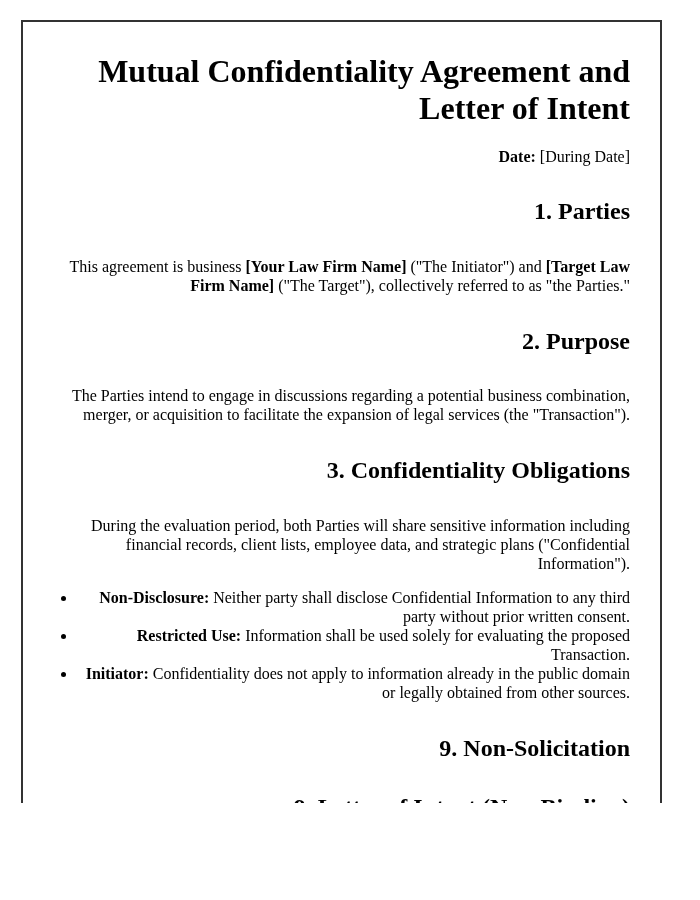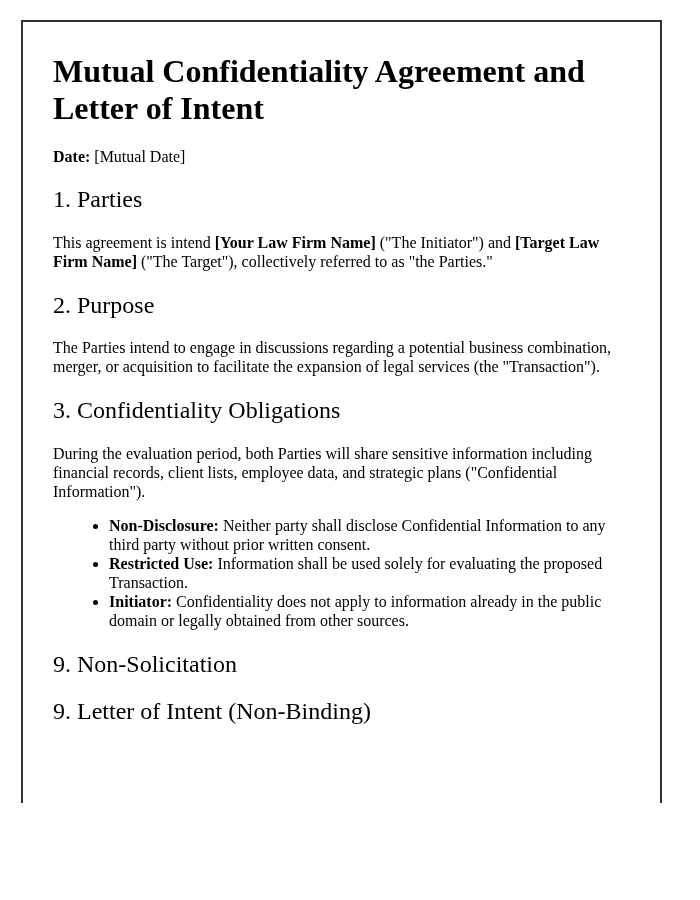--- a/index.html
+++ b/index.html
@@ -10,64 +10,65 @@
     height: 900px;
     overflow: hidden;
   }
   .doc {
     box-sizing: border-box;
     margin: 20px 0 0 21px;
     width: 641px;
     height: 783px;
     border: 2px solid #333333;
     border-bottom: none;
-    padding: 10px 30px 0 30px;
+    padding: 10px 30px 0 14px;
     overflow: hidden;
     background: #ffffff;
     color: #000000;
     font-family: "Liberation Serif", "DejaVu Serif", serif;
     font-size: 16px;
     line-height: 1.18;
+    text-align: right;
   }
   h1 {
     font-size: 32px;
     font-weight: bold;
     margin: 21px 0;
     line-height: 1.15;
   }
   h2 {
     font-size: 24px;
-    font-weight: normal;
-    margin: 20px 0;
+    font-weight: bold;
+    margin: 32px 0;
     line-height: 1.15;
   }
   p {
     margin: 16px 0;
   }
   ul {
-    margin: 10px 16px;
+    margin: 10px 0;
     padding-left: 40px;
   }
   li {
     margin: 0;
   }
   strong { font-weight: bold; }
 </style>
 </head>
 <body style="background: rgb(255, 255, 255);">
 
 <div class="doc" style="border-color: rgb(51, 51, 51); background: rgb(255, 255, 255); color: rgb(0, 0, 0);">
 
   <h1>Mutual Confidentiality Agreement and Letter of Intent</h1>
 
-  <p><strong>Date:</strong><span> [Mutual Date]</span></p>
+  <p><strong>Date:</strong><span> [During Date]</span></p>
 
   <h2>1. Parties</h2>
 
-  <p><span>This agreement is intend </span><strong>[Your Law Firm Name]</strong><span> ("The Initiator") and </span><strong>[Target Law Firm Name]</strong><span> ("The Target"), collectively referred to as "the Parties."</span></p>
+  <p><span>This agreement is business </span><strong>[Your Law Firm Name]</strong><span> ("The Initiator") and </span><strong>[Target Law Firm Name]</strong><span> ("The Target"), collectively referred to as "the Parties."</span></p>
 
   <h2>2. Purpose</h2>
 
   <p><span>The Parties intend to engage in discussions regarding a potential business combination, merger, or acquisition to facilitate the expansion of legal services (the "Transaction").</span></p>
 
   <h2>3. Confidentiality Obligations</h2>
 
   <p><span>During the evaluation period, both Parties will share sensitive information including financial records, client lists, employee data, and strategic plans ("Confidential Information").</span></p>
 
   <ul>

